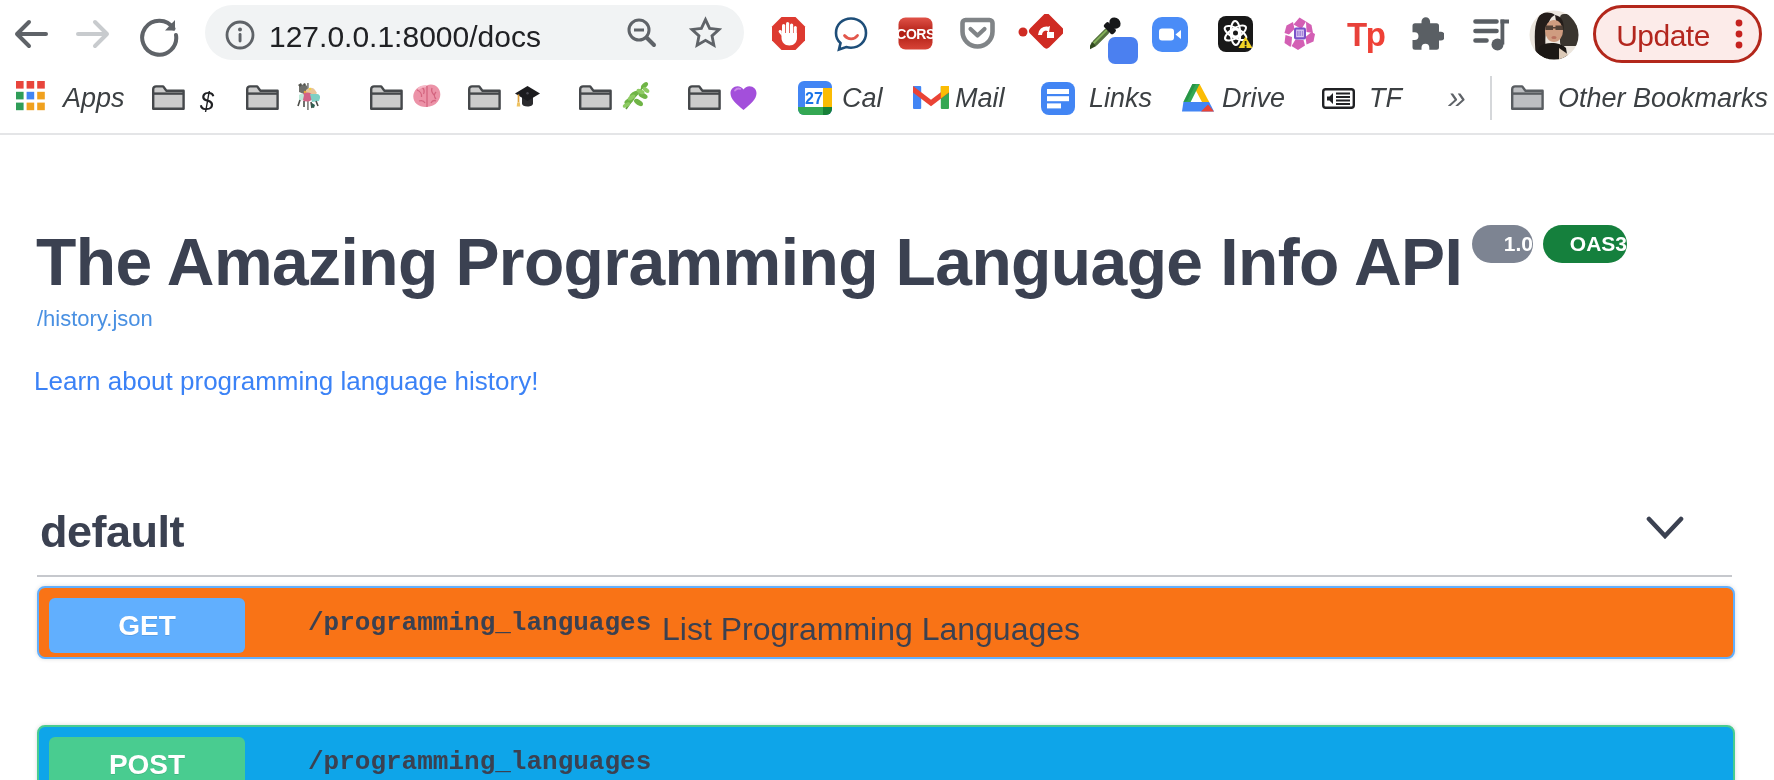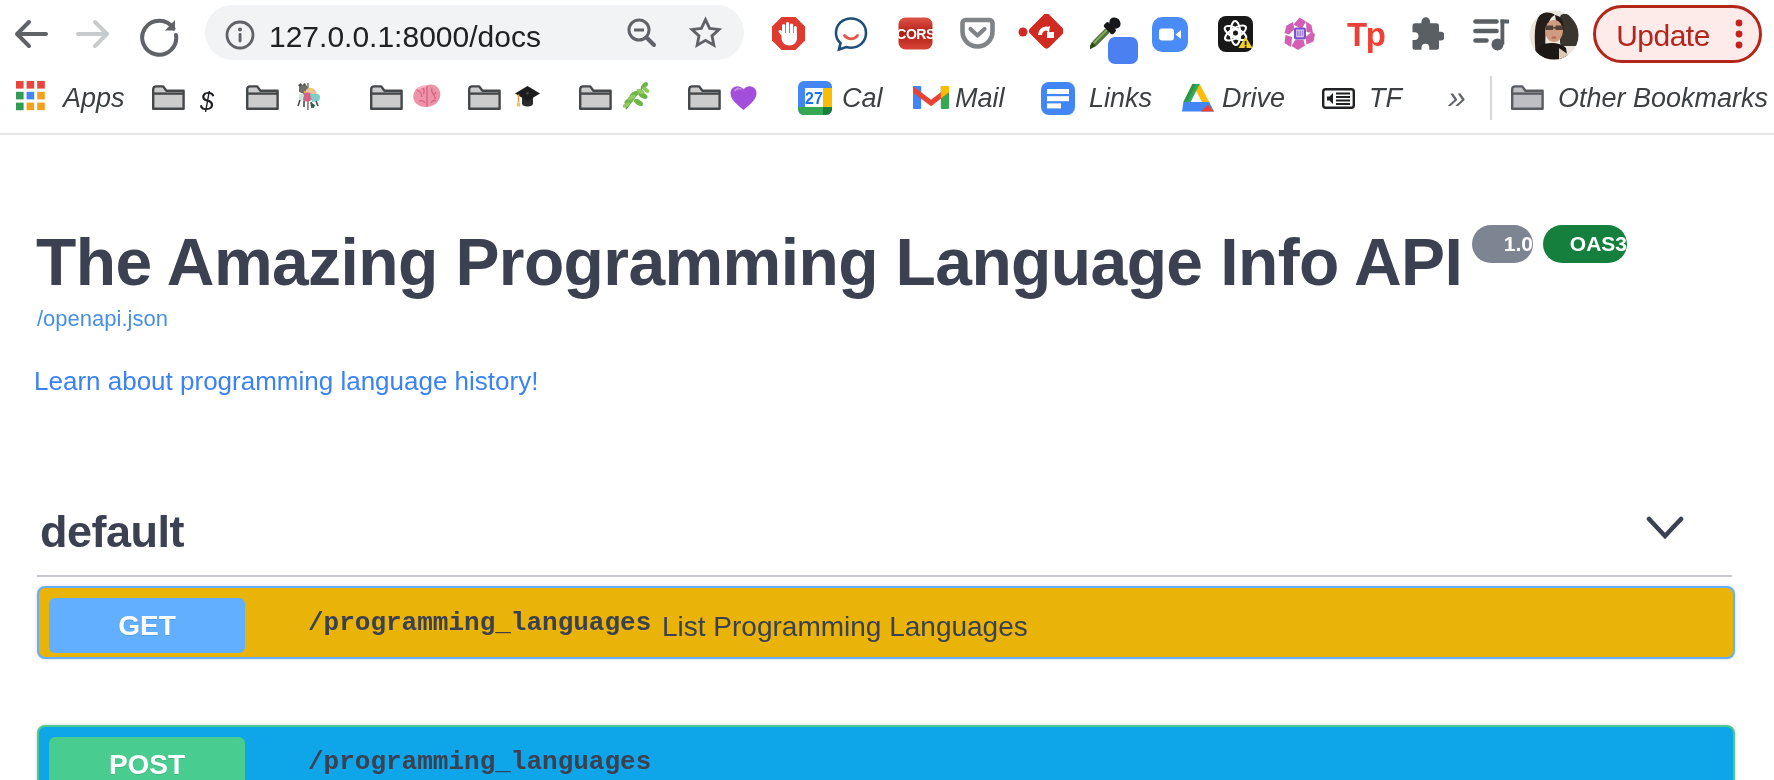--- a/index.html
+++ b/index.html
@@ -20,30 +20,30 @@
 .badge { position:absolute; top:225px; height:38px; border-radius:19px; color:#fff;
   font-size:21px; font-weight:bold; text-align:right; line-height:38px; font-family:"Liberation Sans",sans-serif; }
 #badge10 { left:1472px; width:61px; background:#7d8492; }
 #badgeoas { left:1543px; width:84px; background:#15803d; }
 #apilink { position:absolute; left:37px; top:306px; font-size:22px; color:#4990e2; }
 #desc { position:absolute; left:34px; top:366px; font-size:26px; color:#3b82f6; }
 #dhead { position:absolute; left:40px; top:506px; font-size:45px; font-weight:bold; color:#3b4151; letter-spacing:-0.5px; }
 #ddiv { position:absolute; left:37px; top:575px; width:1695px; height:2px; background:#c6c8cd; }
 .opblock { position:absolute; left:37px; width:1698px; height:73px; border-radius:8px;
   box-shadow:0 0 4px rgba(0,0,0,0.15); }
-#opget { top:586px; background:#eab308; border:2px solid #61affe; }
+#opget { top:586px; background:#f97316; border:2px solid #61affe; }
 #oppost { top:725px; background:#0ea5e9; border:2px solid #49cc90; }
 .method { position:absolute; left:10px; top:10px; width:196px; height:55px; border-radius:6px;
   color:#fff; font-size:28px; font-weight:bold; text-align:center; line-height:55px;
   text-shadow:0 1px 0 rgba(0,0,0,0.1); }
 #opget .method { background:#61affe; }
 #oppost .method { background:#49cc90; }
 .path { position:absolute; left:225px; top:20px; font-family:Liberation Mono, monospace;
   font-size:26px; font-weight:bold; color:#3b4151;margin-left:44px; }
-.summ { position:absolute; left:623px; top:23px; font-size:28px; color:#3b4151; }
+.summ { position:absolute; left:623px; top:23px; font-size:32px; color:#3b4151; }
 </style>
 </head>
 <body>
 
 <svg class="abs" style="left:8px;top:12px;" width="44" height="44" viewBox="0 0 44 44">
   <path d="M38 22H9M21 10L9 22l12 12" fill="none" stroke="#5f6368" stroke-width="4" stroke-linecap="round" stroke-linejoin="round"></path>
 </svg>
 <svg class="abs" style="left:72px;top:12px;" width="44" height="44" viewBox="0 0 44 44">
   <path d="M6 22h29M23 10l12 12-12 12" fill="none" stroke="#c8cbce" stroke-width="4" stroke-linecap="round" stroke-linejoin="round"></path>
 </svg>
@@ -326,21 +326,21 @@
 </svg>
 <div class="bktext" style="left:1369px;">TF</div>
 <div class="bktext" style="left:1448px;top:79px;font-size:32px;color:#5f6368;">»</div>
 <div class="abs" style="left:1490px;top:76px;width:2px;height:44px;background:#d5d7da;"></div>
 <div class="bktext" style="left:1558px;">Other Bookmarks</div>
 <div id="bardiv"></div>
 
 <div id="title">The Amazing Programming Language Info API</div>
 <div class="badge" id="badge10">1.0</div>
 <div class="badge" id="badgeoas">OAS3</div>
-<div id="apilink">/openapi.json</div>
+<div id="apilink">/history.json</div>
 <div id="desc">Learn about programming language history!</div>
 <div id="dhead">default</div>
 <svg class="abs" style="left:1646px;top:516px;" width="38" height="26" viewBox="0 0 38 26">
   <path d="M3 3l16 17L35 3" fill="none" stroke="#3b4151" stroke-width="4.6" stroke-linecap="round"></path>
 </svg>
 <div id="ddiv"></div>
 <div class="opblock" id="opget">
   <div class="method">GET</div>
   <div class="path">/programming_languages</div>
   <div class="summ">List Programming Languages</div>

